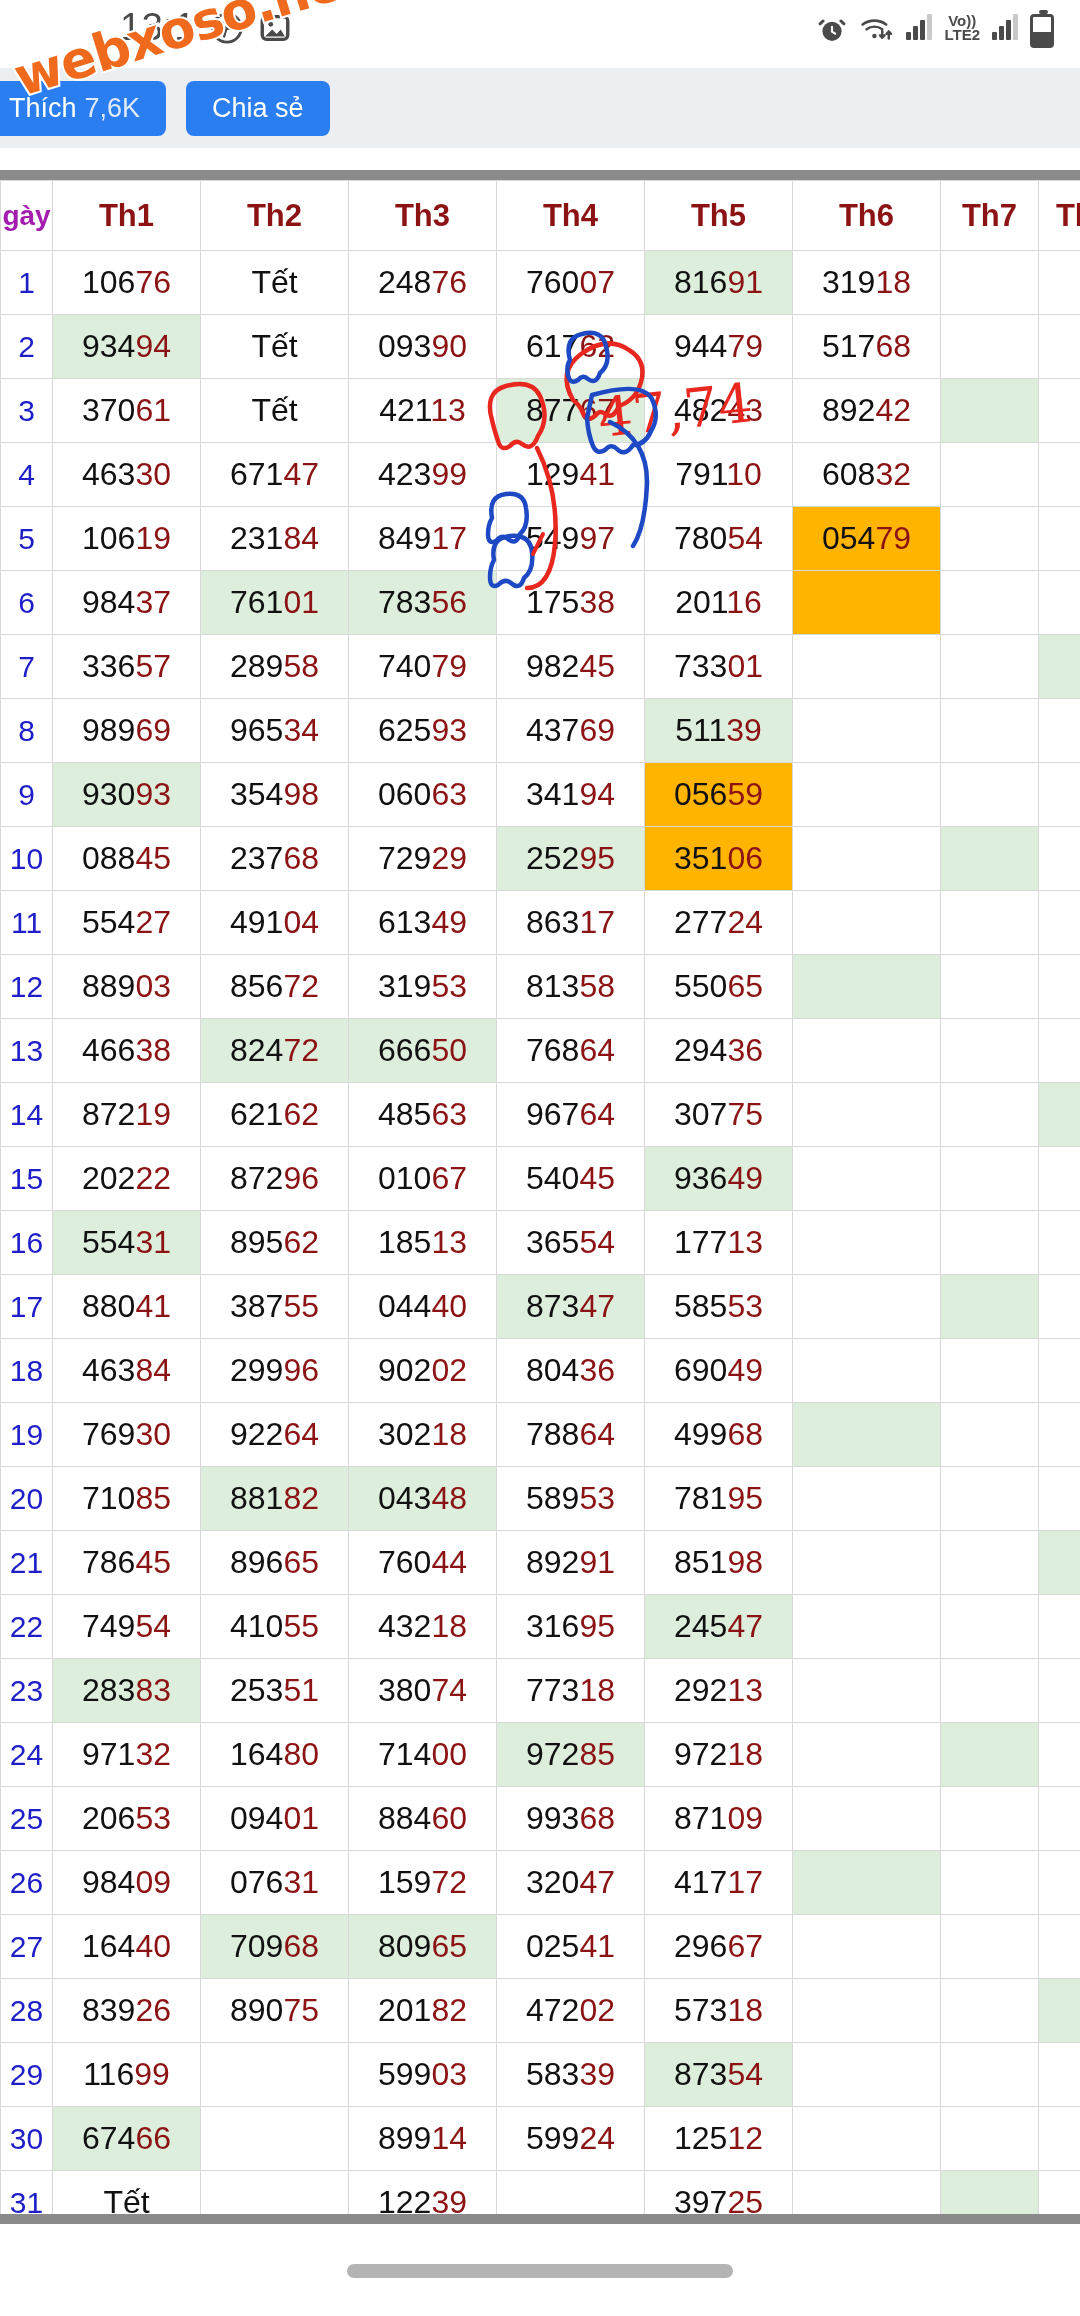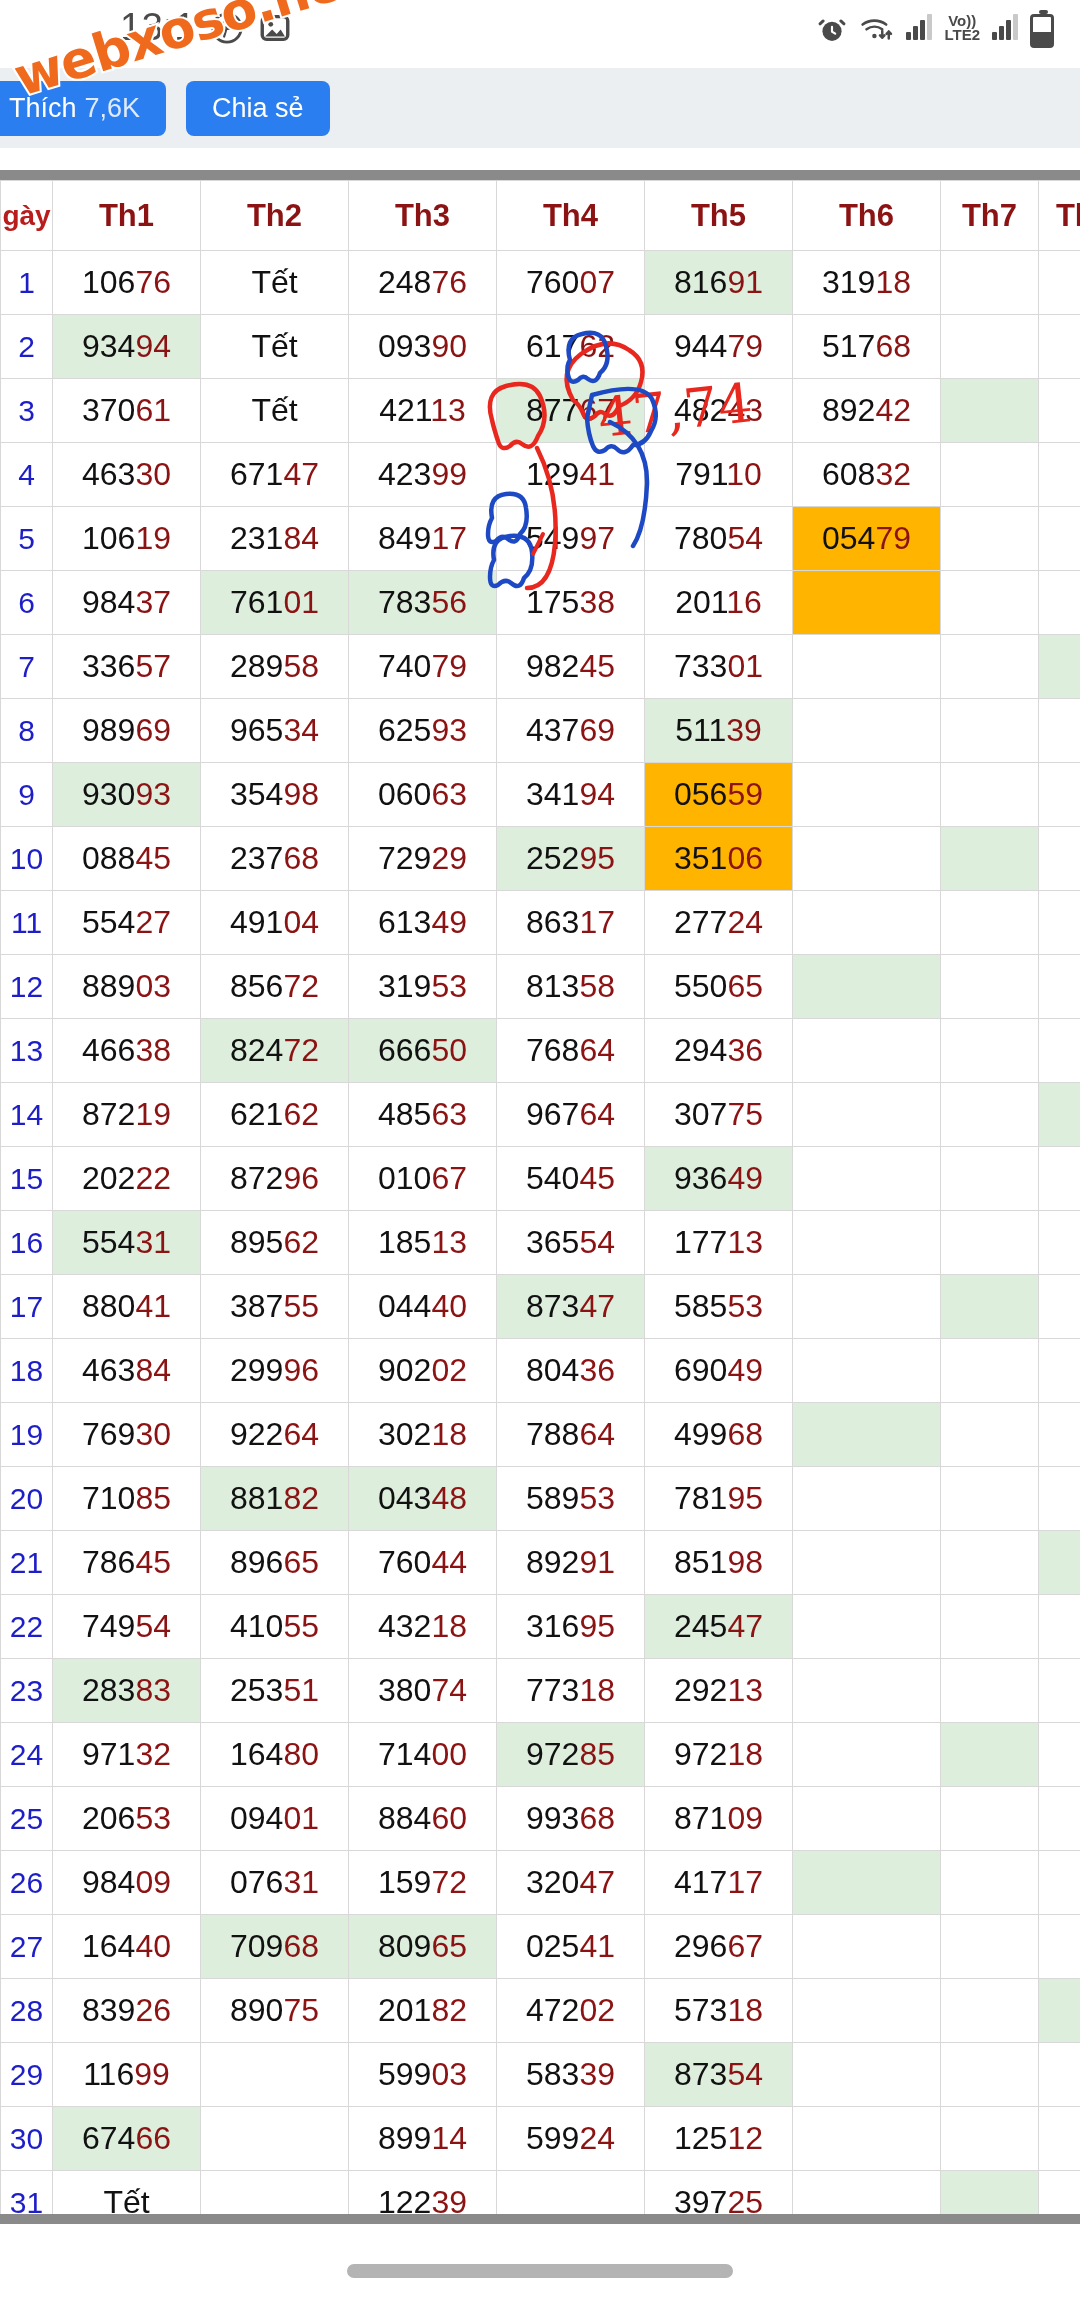--- a/index.html
+++ b/index.html
@@ -85,21 +85,21 @@
   }
   table.kq col.c-day{ width:52px; }
   table.kq col.c-m  { width:148px; }
   table.kq col.c-m7 { width:98px; }
   table.kq col.c-m8 { width:90px; }
   table.kq th{
     height:70px; color:#8c1313; font-weight:bold; font-size:31px;
     border:1px solid #d8d8d8; background:#ffffff;
     font-family:"Liberation Sans", sans-serif;
   }
-  table.kq th.dayhead{ color:#b91c1c; font-size:28px; text-align:center; }
+  table.kq th.dayhead{ color:#a21caf; font-size:28px; text-align:center; }
   table.kq td{
     height:64px; border:1px solid #d8d8d8; text-align:center;
     font-size:32px; color:#111; background:#ffffff;
     font-family:"Liberation Sans", sans-serif;
   }
   table.kq td.day{ color:#1e1ec8; font-size:30px; }
   td.hl-green{ background:#ddeedd !important; }
   td.hl-orange{ background:#ffb400 !important; }
   .pre{ color:#111; }
   .suf{ color:#8c1313; }

